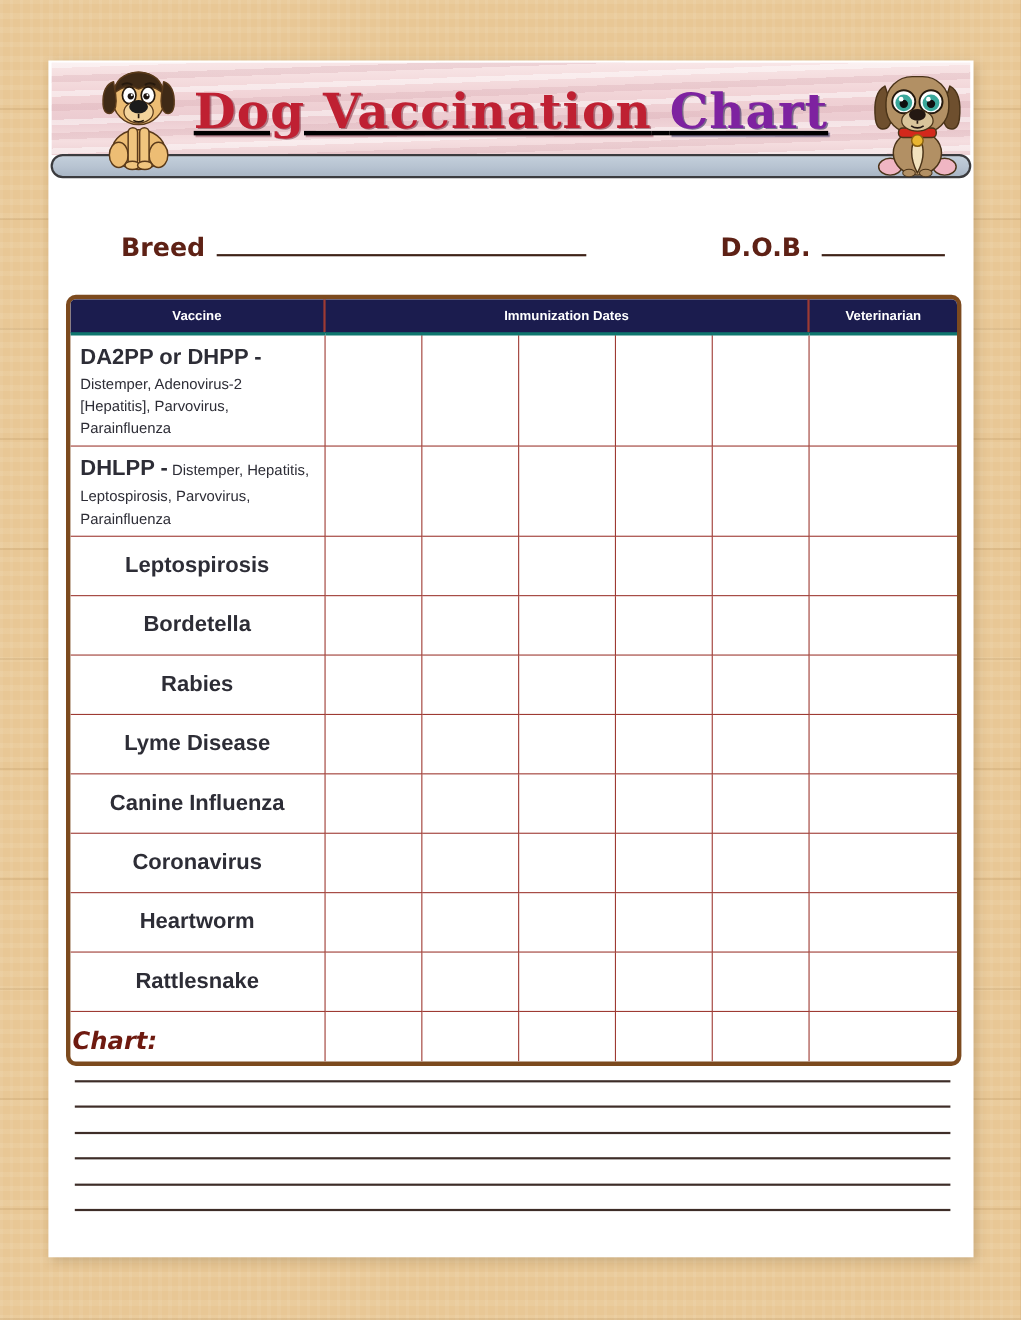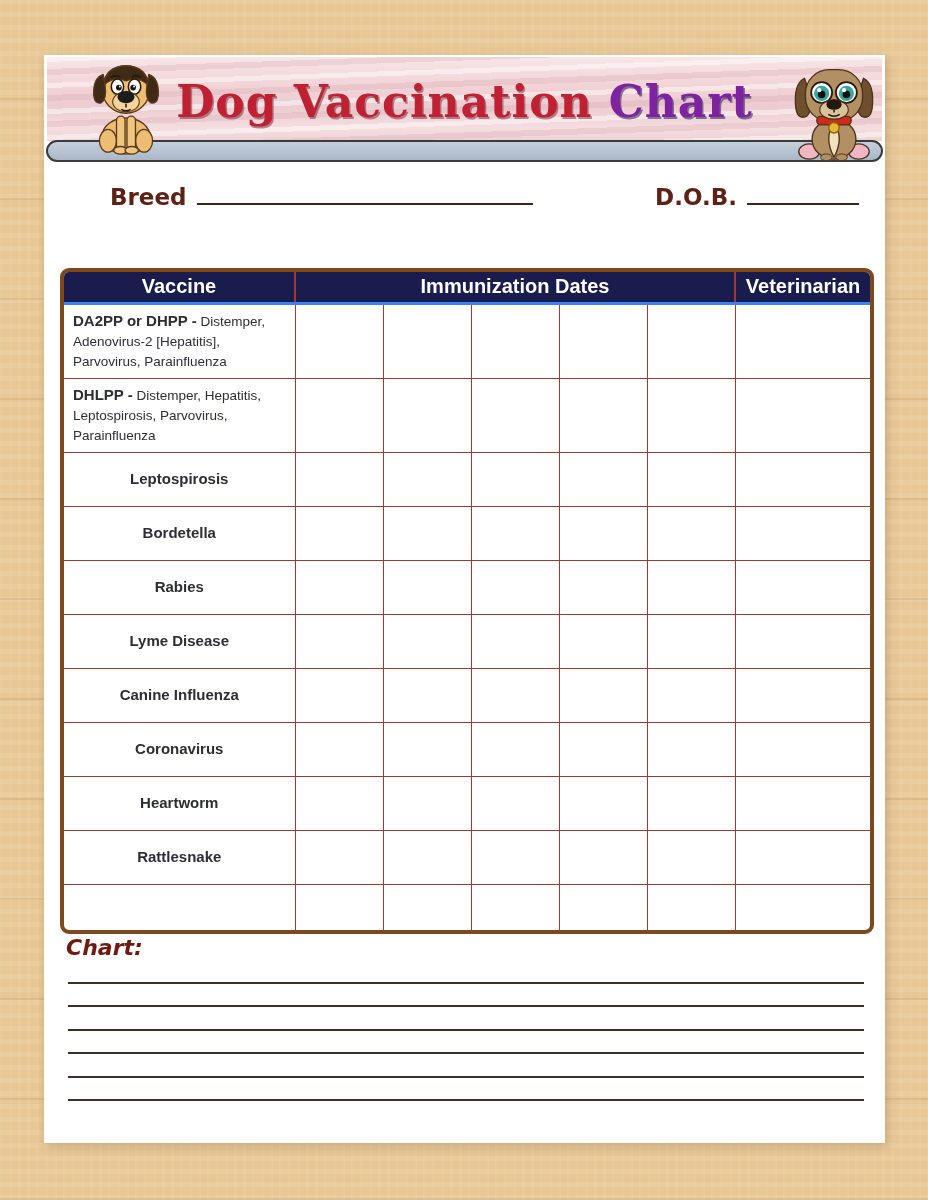--- a/index.html
+++ b/index.html
@@ -20,20 +20,21 @@
     box-shadow: 2px 3px 10px rgba(90,60,20,0.25);
   }
   
   .banner {
     position:absolute; top:2px; left:3px; right:3px; height:84px;
     background:
       repeating-linear-gradient(178deg, rgba(255,255,255,0.45) 0 5px, rgba(255,255,255,0) 5px 12px, rgba(214,168,176,0.30) 12px 18px, rgba(255,255,255,0) 18px 26px),
       linear-gradient(180deg, #f8e6e7 0%, #f1d3d6 35%, #ecccd1 60%, #f5dee0 85%, #eed2d5 100%);
     display:flex; align-items:center; justify-content:center;
     z-index:0;
+    text-decoration:underline;
   }
   .page-title {
     font-family:"DejaVu Serif", serif; font-weight:700;
     font-size:44px; letter-spacing:1px; white-space:nowrap;
     padding-top:4px;
   }
   .title-red {
     color: var(--title-red, #bf2032);
     text-shadow: 1.5px 1.5px 0 rgba(100,10,30,0.45);
   }
@@ -51,49 +52,49 @@
   .dog-left { left:28px; top:6px; width:108px; height:95px; }
   .dog-right { left:736px; top:8px; width:108px; height:100px; }
   
   .form-area { position:absolute; left:66px; top:126px; right:24px; color:var(--maroon,#5e2115); }
   .form-row { display:flex; align-items:baseline; font-weight:700; font-size:23px; font-family:"DejaVu Sans", sans-serif; }
   .form-row + .form-row { margin-top:9px; }
   .blank { display:inline-block; border-bottom:2.5px solid #3f2318; height:1.05em; margin-left:10px; }
   .blank-petname { width:266px; }
   .blank-breed { width:336px; }
   .blank-dob { width:112px; }
-  .dob-group { margin-left:auto; display:flex; align-items:baseline; margin-right:2px; }
+  .dob-group { margin-left:auto; display:flex; align-items:baseline; margin-right:2px;margin-top:28px; }
   
   .table-wrap {
     position:absolute; left:16px; top:213px; width:814px;
     border:4px solid var(--border-brown,#7c4a1e); border-radius:9px;
     overflow:hidden; background:#fff;
   }
   table.vax { width:100%; border-collapse:collapse; table-layout:fixed; }
   table.vax th {
     background: var(--header-navy,#1b1c4e); color:#ffffff;
-    font-size:20px; font-weight:700; height:31px;
+    font-size:12px; font-weight:700; height:31px;
     border-left:2px solid var(--grid-red,#9e3a33);
-    border-bottom:3px solid #3b82f6;
+    border-bottom:3px solid #0f766e;
   }
   table.vax th:first-child { border-left:none; }
   table.vax td {
     border:1.5px solid var(--grid-red,#9e3a33);
     color:#2d2d36; vertical-align:middle;
   }
   table.vax tr td:first-child { border-left:none; }
   table.vax tr td:last-child { border-right:none; }
   tbody tr { height:54px; }
   tbody tr:nth-child(1) { height:73px; }
   tbody tr:nth-child(2) { height:68px; }
   tbody tr:last-child { height:46px; }
   tbody tr:last-child td { border-bottom:none; }
   .vaccine-cell { text-align:center; font-weight:700; font-size:15.5px; }
   tr.desc-row .vaccine-cell { text-align:left; padding:5px 10px 5px 9px; font-weight:400; font-size:13.5px; line-height:1.5; }
-  .v-name { font-weight:700; font-size:15px; }
+  .v-name { font-weight:700; font-size:20px; }
   .v-desc { font-weight:400; }
   
   .notes-label {
     position:absolute; left:22px; top:880px;
     font-family:"DejaVu Sans", sans-serif; font-style:italic; font-weight:700;
     font-size:22px; color:var(--notes-maroon,#6e1a10);
   }
   .notes-lines { position:absolute; left:24px; top:905px; width:796px; }
   .note-line { height:23.5px; border-bottom:2px solid #3e2d28; }
 </style>

